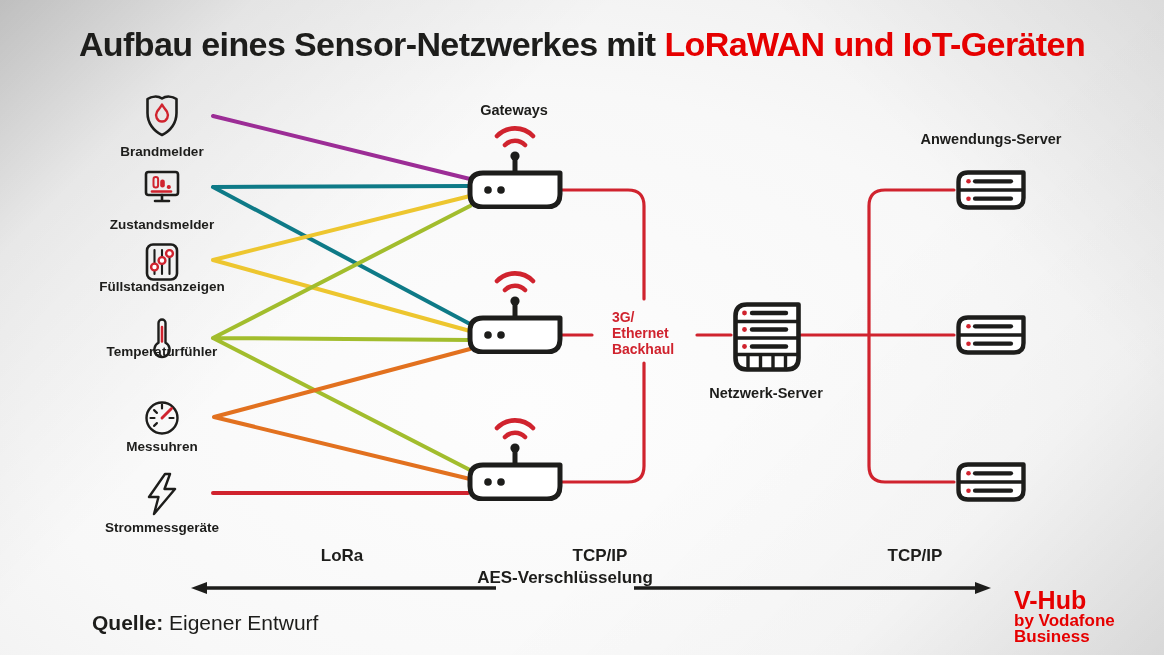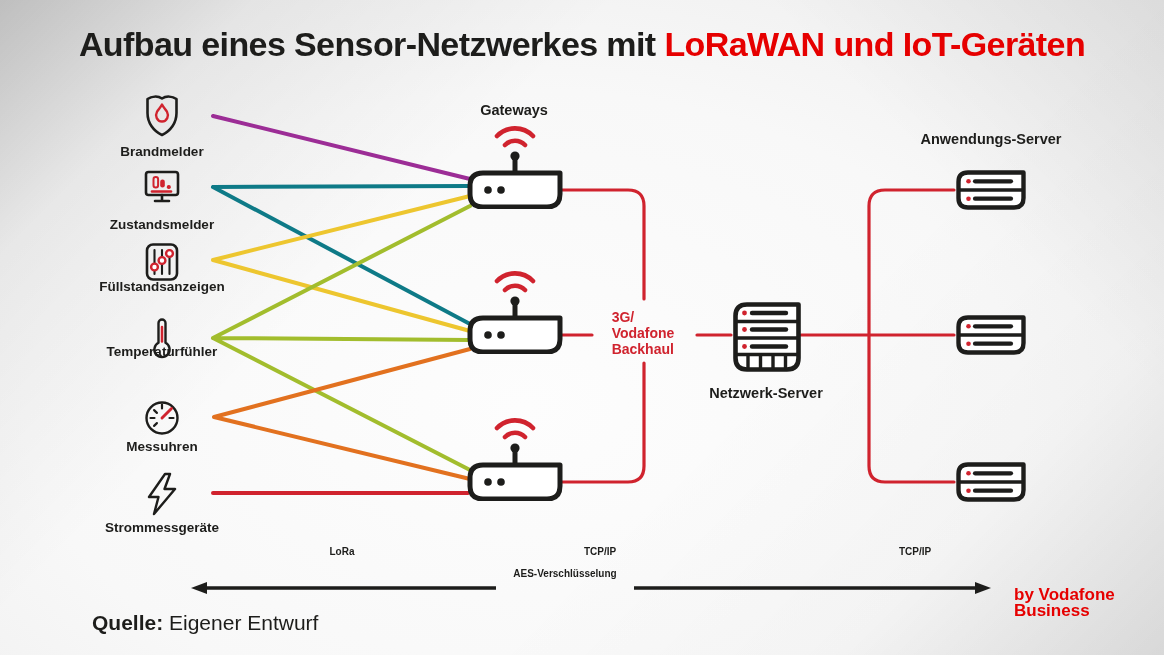--- a/index.html
+++ b/index.html
@@ -18,21 +18,21 @@
     position:absolute;top:25px;left:0;width:100%;text-align:center;margin:0;
     font-size:34px;font-weight:bold;letter-spacing:-0.6px;color:#1d1d1b;white-space:nowrap;
   }
   .title .hl{color:#e60000;}
   .node-label{
     position:absolute;transform:translateX(-50%);
     font-size:13.5px;font-weight:bold;color:#1d1d1b;white-space:nowrap;text-align:right;
   }
   .proto-label{
     position:absolute;transform:translateX(-50%);
-    font-size:10px;font-weight:bold;color:#1d1d1b;white-space:nowrap;
+    font-size:17px;font-weight:bold;color:#1d1d1b;white-space:nowrap;
   }
   .backhaul{
     position:absolute;left:643px;top:309px;transform:translateX(-50%);
     text-align:left;font-size:14px;font-weight:bold;color:#d0232e;line-height:16px;white-space:nowrap;
   }
   .sensor-icon{position:absolute;}
   .source-line{position:absolute;left:92px;top:611px;font-size:21px;color:#1d1d1b;}
   .source-line .b{font-weight:bold;}
   .branding{position:absolute;left:1014px;top:587px;color:#e60000;}
   .branding .name{font-size:25px;font-weight:bold;line-height:26px;}
@@ -133,21 +133,21 @@
     <path d="M40,28 A14,14 0 0,1 60,28" fill="none" stroke="#d0232e" stroke-width="4.6" stroke-linecap="round"></path>
     <circle cx="50" cy="39" r="4.6" fill="#1d1d1b"></circle>
     <path d="M50,41 V57" stroke="#1d1d1b" stroke-width="5"></path>
     <path d="M18,56 H95 V77 Q95,90 82,90 H18 Q5,90 5,77 V69 Q5,56 18,56 Z" fill="#fff" stroke="#1d1d1b" stroke-width="5" stroke-linejoin="round"></path>
     <circle cx="23" cy="73" r="3.8" fill="#1d1d1b"></circle>
     <circle cx="36" cy="73" r="3.8" fill="#1d1d1b"></circle>
   </svg>
 
   <div class="backhaul">
     <div>3G/</div>
-    <div>Vodafone</div>
+    <div>Ethernet</div>
     <div>Backhaul</div>
   </div>
 
   <svg class="abs" style="left:733px;top:302px" width="68" height="70" viewBox="0 0 68 70">
     <path d="M14,2.5 H65.5 V56 Q65.5,67.5 54,67.5 H14 Q2.5,67.5 2.5,56 V14 Q2.5,2.5 14,2.5 Z" fill="#fff" stroke="#1d1d1b" stroke-width="4.6" stroke-linejoin="round"></path>
     <path d="M2.5,19.5 H65.5 M2.5,36 H65.5 M2.5,52.5 H65.5" stroke="#1d1d1b" stroke-width="3.4"></path>
     <circle cx="11.5" cy="11" r="2.4" fill="#d0232e"></circle>
     <path d="M19,11 H53" stroke="#1d1d1b" stroke-width="4.4" stroke-linecap="round"></path>
     <circle cx="11.5" cy="27.5" r="2.4" fill="#d0232e"></circle>
     <path d="M19,27.5 H53" stroke="#1d1d1b" stroke-width="4.4" stroke-linecap="round"></path>
@@ -187,16 +187,17 @@
   </svg>
 
   <div class="proto-label" style="left:342px;top:546px">LoRa</div>
   <div class="proto-label" style="left:600px;top:546px">TCP/IP</div>
   <div class="proto-label" style="left:915px;top:546px">TCP/IP</div>
   <div class="proto-label" style="left:565px;top:568px">AES-Verschlüsselung</div>
 
   <div class="source-line"><span class="b">Quelle:</span><span> Eigener Entwurf</span></div>
 
   <div class="branding">
+    <div class="name">V-Hub</div>
     <div class="tag">by Vodafone Business</div>
   </div>
 
 </div>
 
 </body></html>

